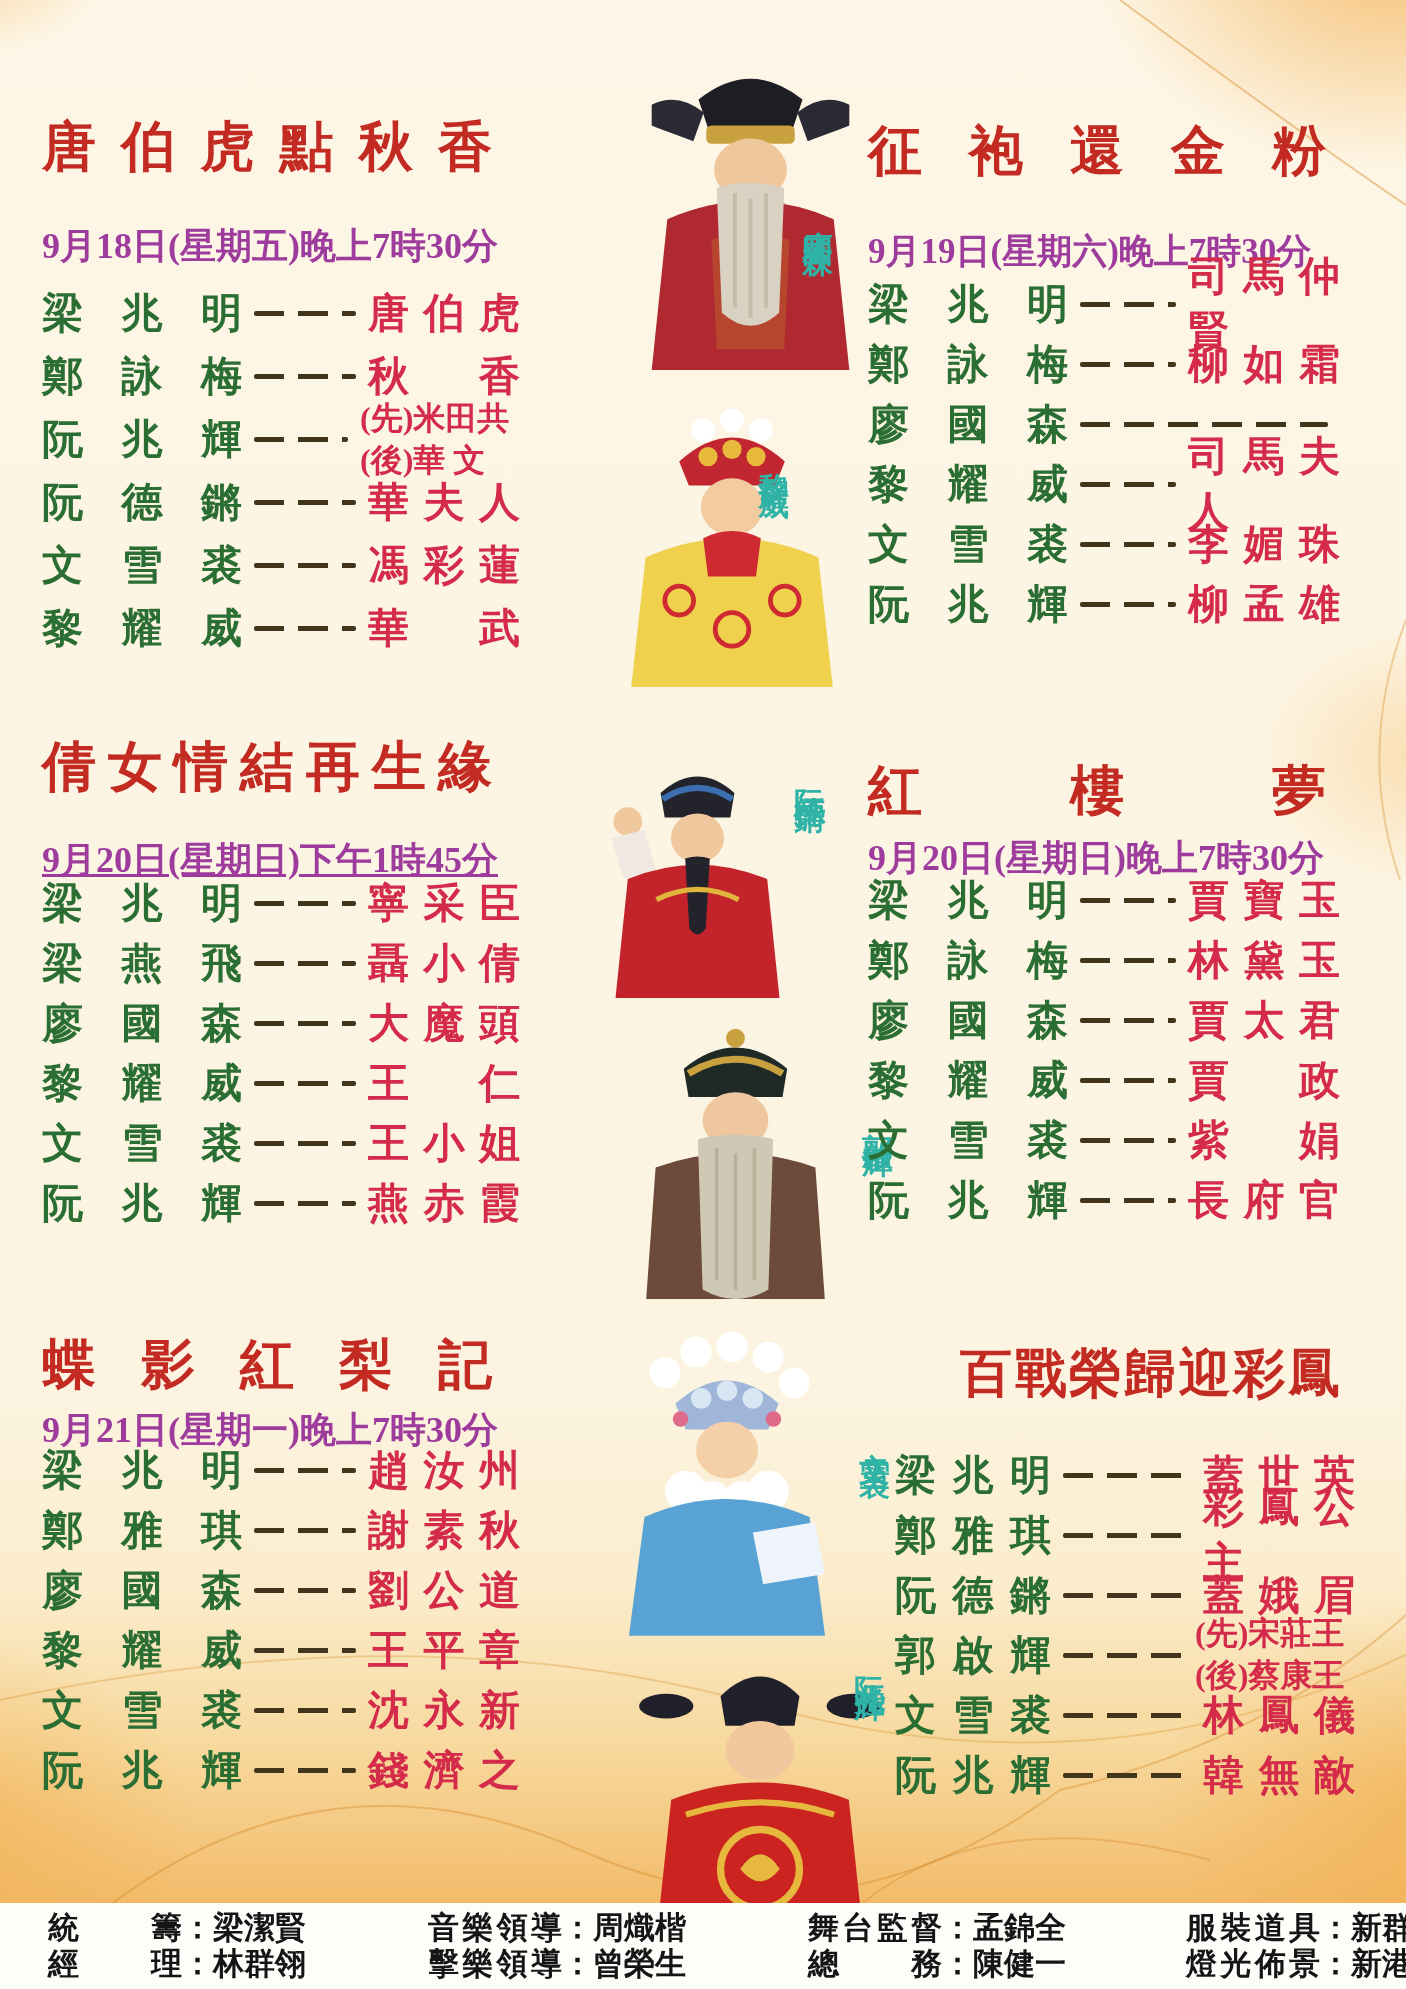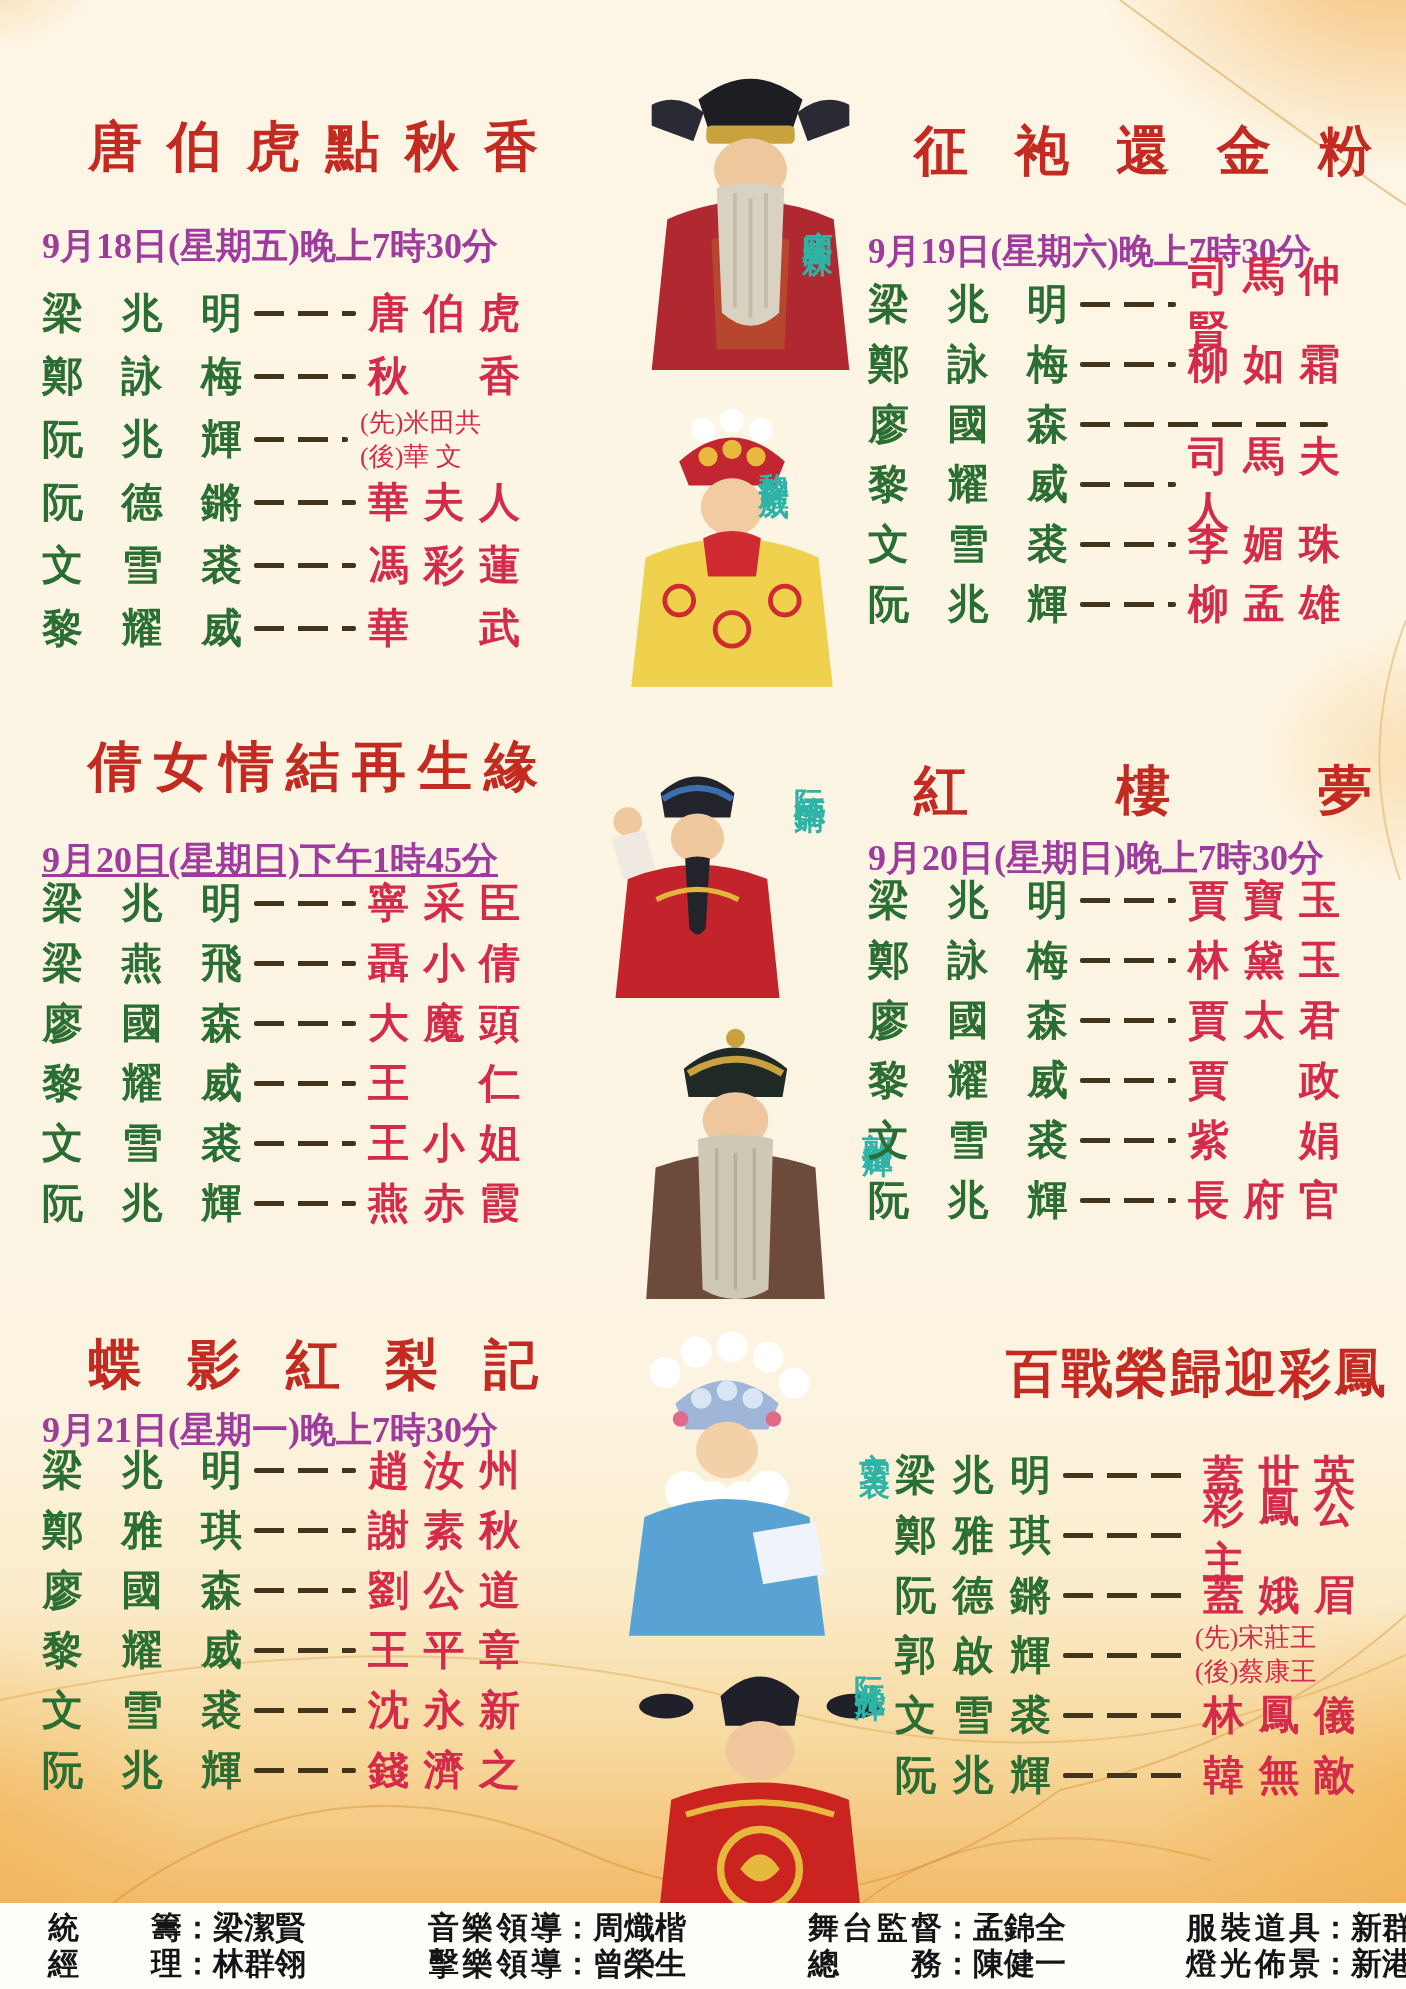--- a/index.html
+++ b/index.html
@@ -17,21 +17,21 @@
       radial-gradient(360px 280px at -4% 92%, rgba(240,170,70,.55), rgba(240,170,70,0) 70%),
       radial-gradient(420px 300px at 103% 91%, rgba(240,166,62,.6), rgba(240,166,62,0) 70%),
       linear-gradient(180deg,#fdf6e6 0%, #fcf4e1 70%, #fbeccb 80%, #f7d89c 88%, #f2ba68 96%, #efb25c 100%);
   }
   .bgcurves{position:absolute;inset:0;pointer-events:none;}
   
   .sec{position:absolute;}
   .title{
     position:absolute;top:0;left:0;
     font-size:54px;font-weight:700;line-height:1.08;color:#c32a22;
-    text-align:justify;text-align-last:justify;text-justify:inter-character;margin-left:46px;
+    text-align:justify;text-align-last:justify;text-justify:inter-character;
   }
   .date{
     position:absolute;left:0;
     font-size:36px;font-weight:700;color:#9d3c9d;white-space:nowrap;
   }
   .clist{position:absolute;left:0;right:0;}
   .crow{display:flex;align-items:center;height:63px;}
   .rh60 .crow{height:60px;}
   .actor{
     display:block;width:200px;flex:0 0 auto;
@@ -45,21 +45,21 @@
   }
   .role{
     display:block;width:152px;flex:0 0 auto;
     font-size:41px;font-weight:700;color:#d52b4a;
     text-align:justify;text-align-last:justify;text-justify:inter-character;
   }
   .role2{
     display:flex;flex-direction:column;justify-content:center;
     text-align:left;text-align-last:left;width:160px;
   }
-  .role2 .rl{font-size:26px;line-height:1.3;font-weight:400;color:#d52b4a;white-space:nowrap;text-align:right;}
+  .role2 .rl{font-size:32px;line-height:1.3;font-weight:700;color:#d52b4a;white-space:nowrap;text-align:right;}
   
   .photo{position:absolute;}
   .photo svg{width:100%;height:100%;display:block;}
   .caption{
     position:absolute;
     writing-mode:vertical-rl;text-orientation:upright;
     font-size:31px;font-weight:700;letter-spacing:7px;color:#2fb3a6;
   }
   
   #footer{

